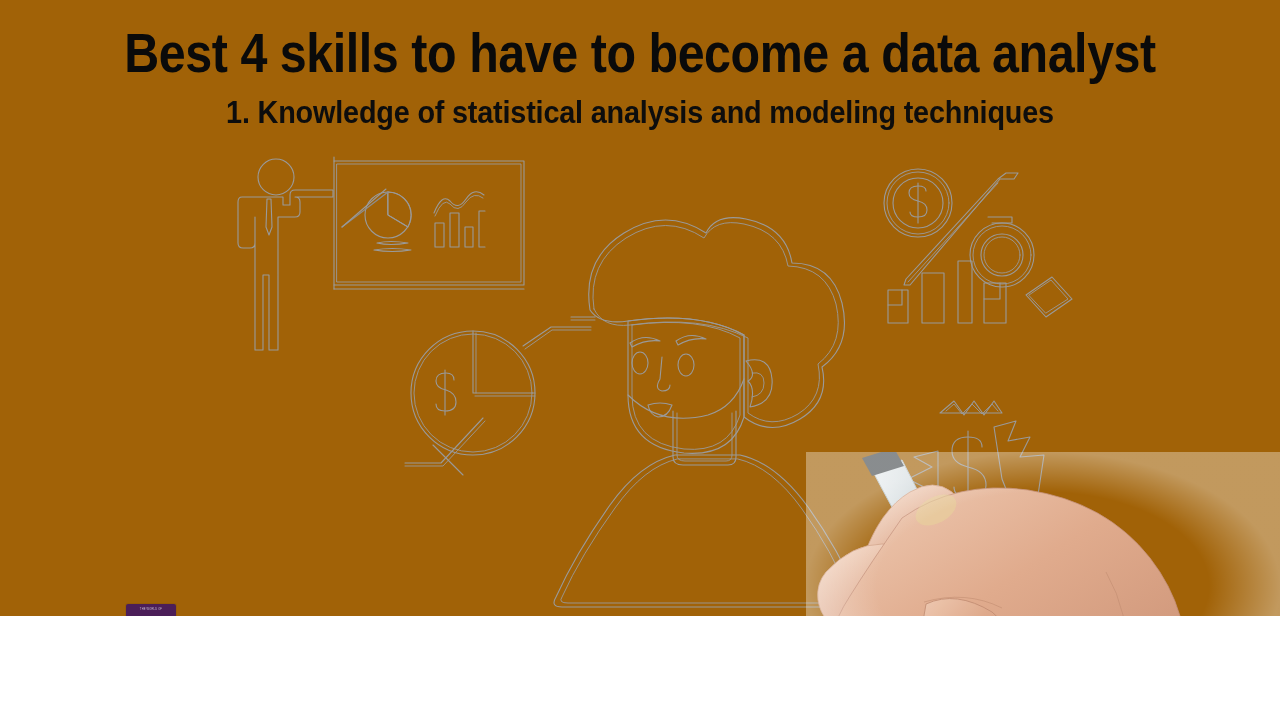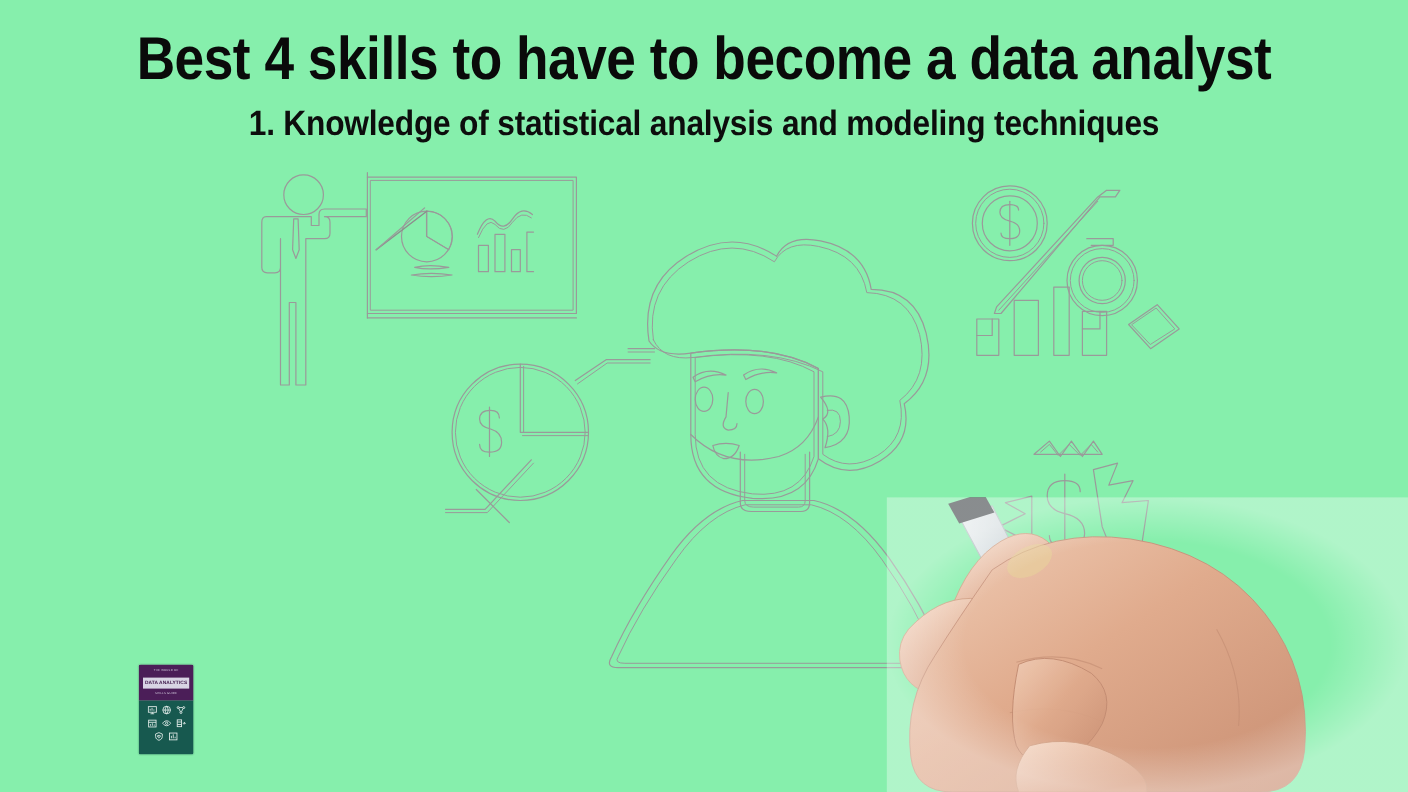--- a/index.html
+++ b/index.html
@@ -2,21 +2,21 @@
 <html><head>
 <meta charset="utf-8">
 <title>Whiteboard Animation Frame</title>
 <style>
   html,body{margin:0;padding:0;}
   body{
     width:1280px;height:720px;overflow:hidden;position:relative;
     background:#ffffff;
     font-family:"Liberation Sans", sans-serif;
   }
-  #stage{position:absolute;left:0;top:0;width:1280px;height:720px;background:#86efac;overflow:hidden;}
+  #stage{position:absolute;left:0;top:0;width:1280px;height:616px;background:#a16207;overflow:hidden;}
   #main-title{
     position:absolute;left:0;top:22px;width:1280px;text-align:center;
     font-family:"Liberation Sans Narrow","Liberation Sans",sans-serif;
     font-weight:700;font-size:55px;line-height:62px;color:#0a0a0a;
     letter-spacing:-0.5px;
     transform:scaleX(0.88);transform-origin:center top;
     white-space:nowrap;
   }
   #sub-title{
     position:absolute;left:0;top:92px;width:1280px;text-align:center;

